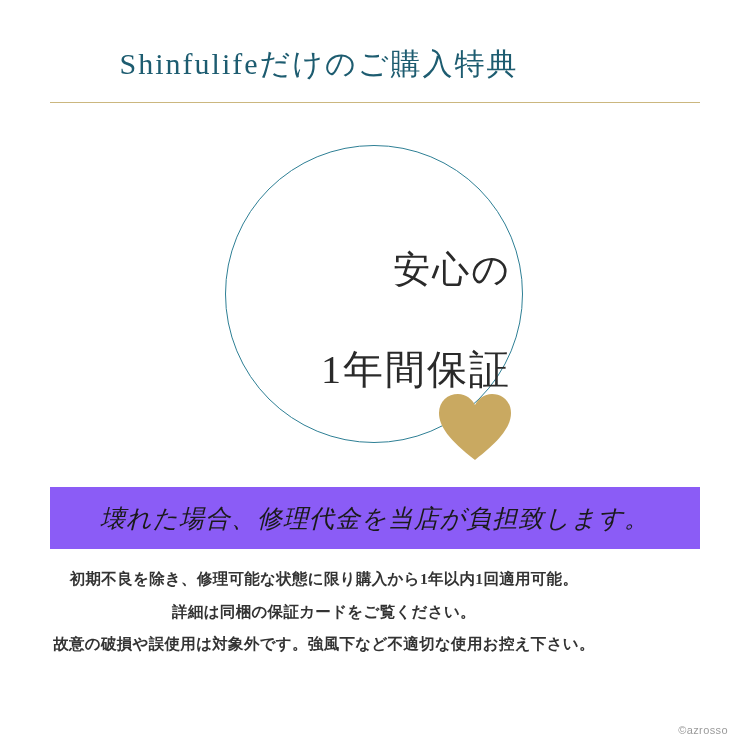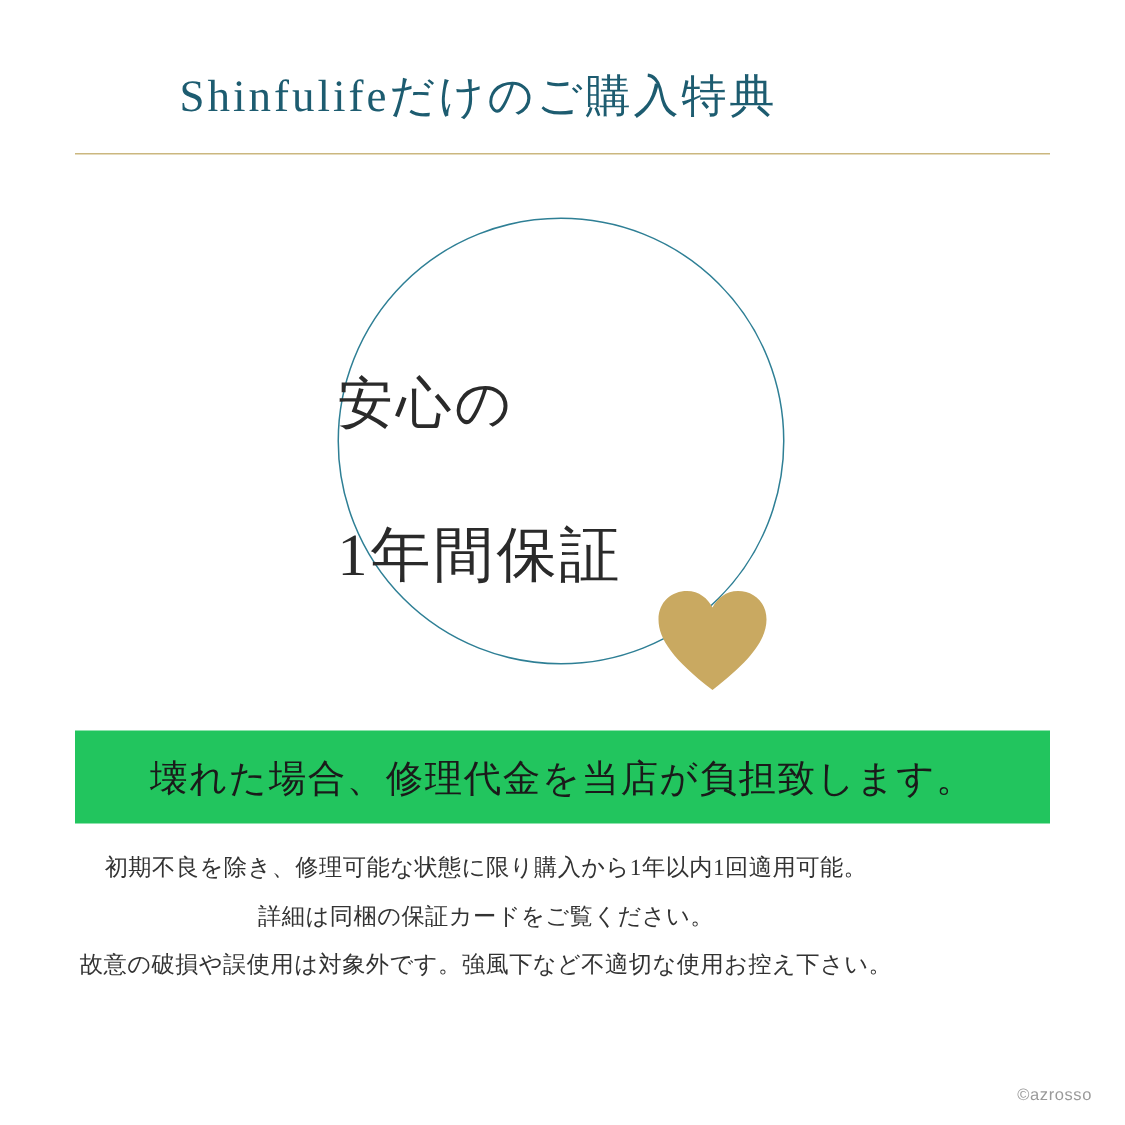--- a/index.html
+++ b/index.html
@@ -61,23 +61,23 @@
     left: 225px;
     width: 298px;
     height: 298px;
     border: 1.5px solid #2e7f95;
     border-radius: 50%;
     box-sizing: border-box;
   }
   .circle-text {
     position: absolute;
     top: 100px;
-    left: 225px;
+    left: 213px;
     width: 298px;
-    text-align: left;
+    text-align: right;
     color: #2a2a2a;
   }
   .circle-line1 {
     font-size: 37px;
     letter-spacing: 2px;
     line-height: 1.35;
   }
   .circle-line2 {
     font-size: 40px;
     letter-spacing: 2px;
@@ -92,39 +92,41 @@
     height: 70px;
   }
 
   
   .banner {
     position: absolute;
     top: 487px;
     left: 50px;
     width: 650px;
     height: 62px;
-    background: #22c55e;
+    background: #8b5cf6;
     display: flex;
     align-items: center;
     justify-content: center;
+    font-style: italic;
   }
   .banner-text {
     font-size: 25px;
     letter-spacing: 1px;
     color: #1a1a1a;
     white-space: nowrap;
   }
 
   
   .notes {
     position: absolute;
     top: 563px;
     left: 0;
     width: 648px;
     text-align: center;
+    font-weight: bold;
   }
   .note-line {
     font-size: 15.5px;
     color: #333333;
     line-height: 2.1;
     letter-spacing: 0.3px;
     white-space: nowrap;
   }
 
   

